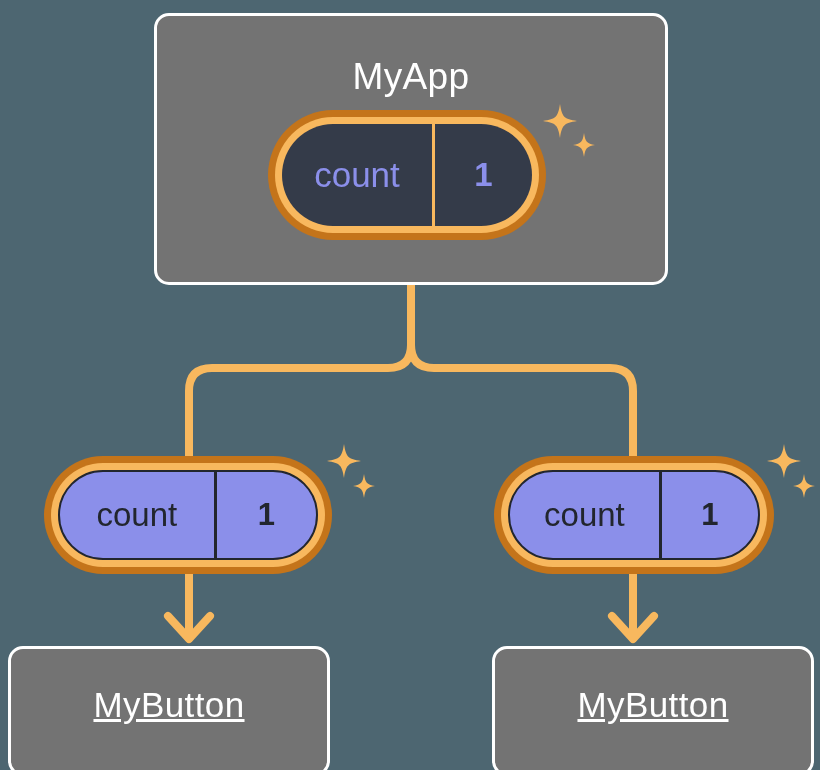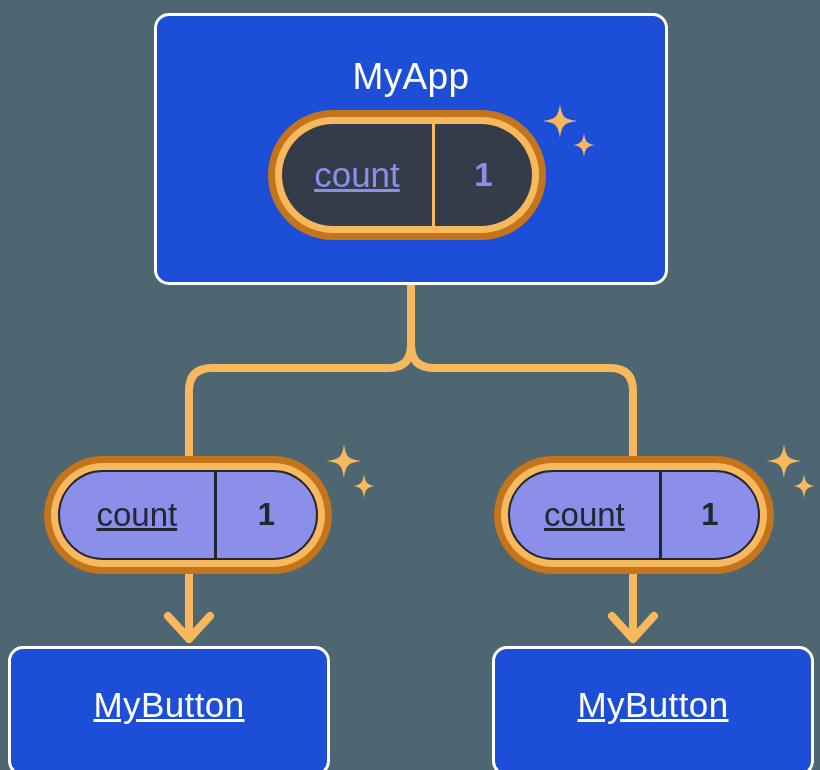--- a/index.html
+++ b/index.html
@@ -8,21 +8,21 @@
     font-family:"Liberation Sans",sans-serif;
   }
   #stage{position:absolute;inset:0;background:#4d6671;}
 
   
   #wires{position:absolute;left:0;top:0;width:820px;height:770px;}
 
   
   .card{
     position:absolute;
-    background:#1d4ed8;
+    background:#737373;
     border:3px solid #ffffff;
     border-radius:15px;
     box-sizing:border-box;
   }
   #app-card{left:154px;top:13px;width:514px;height:272px;}
   #btn-left{left:8px;top:646px;width:322px;height:130px;}
   #btn-right{left:492px;top:646px;width:322px;height:130px;}
 
   .card-title{
     position:absolute;left:0;right:0;
@@ -57,21 +57,21 @@
     flex:1;
     border-radius:999px;
     display:flex;
     align-items:stretch;
     overflow:hidden;
   }
   .pill-key,.pill-val{
     display:flex;align-items:center;justify-content:center;
     box-sizing:border-box;
   }
-  .pill-key{flex:0 0 60%;text-decoration:underline;}
+  .pill-key{flex:0 0 60%;}
   .pill-val{flex:1;}
 
   
   .pill.dark .pill-inner{background:#343b49;}
   .pill.dark .pill-key{color:#8b8fea;font-size:35px;}
   .pill.dark .pill-val{
     color:#8b8fea;font-size:33px;font-weight:bold;
     border-left:3px solid #f8b85e;
   }
   

